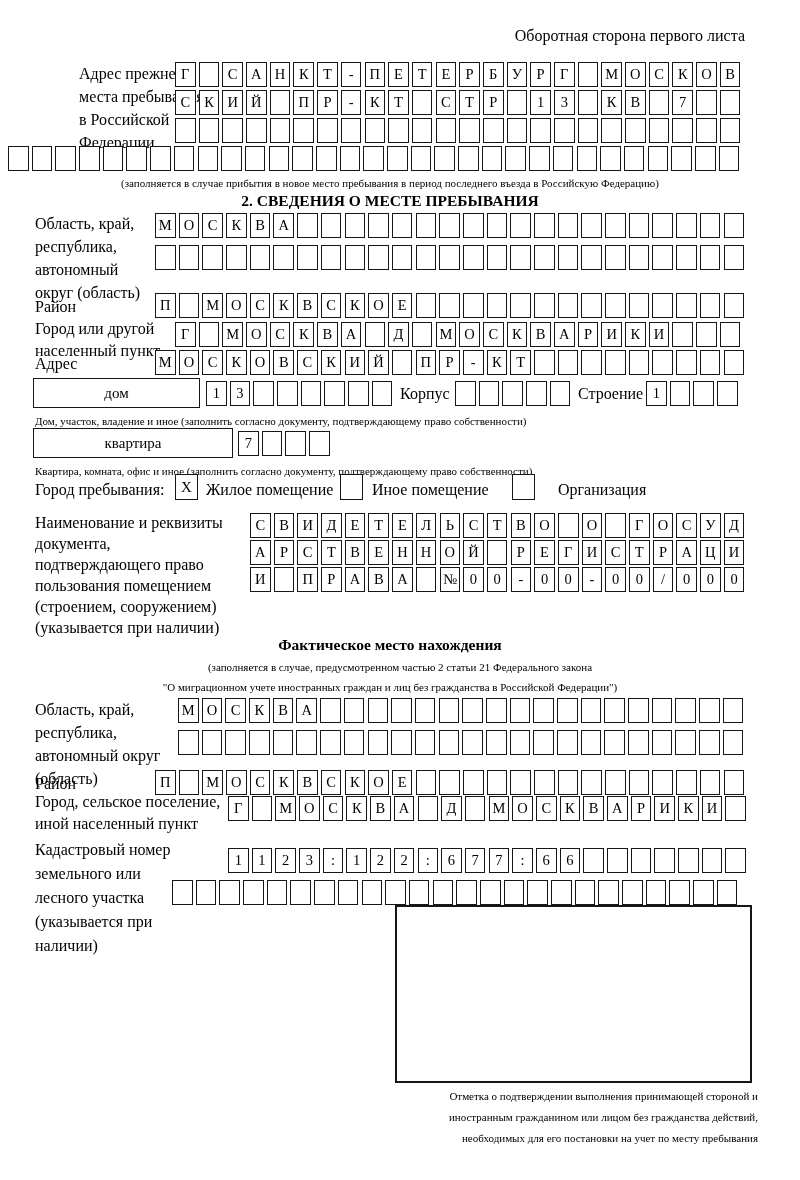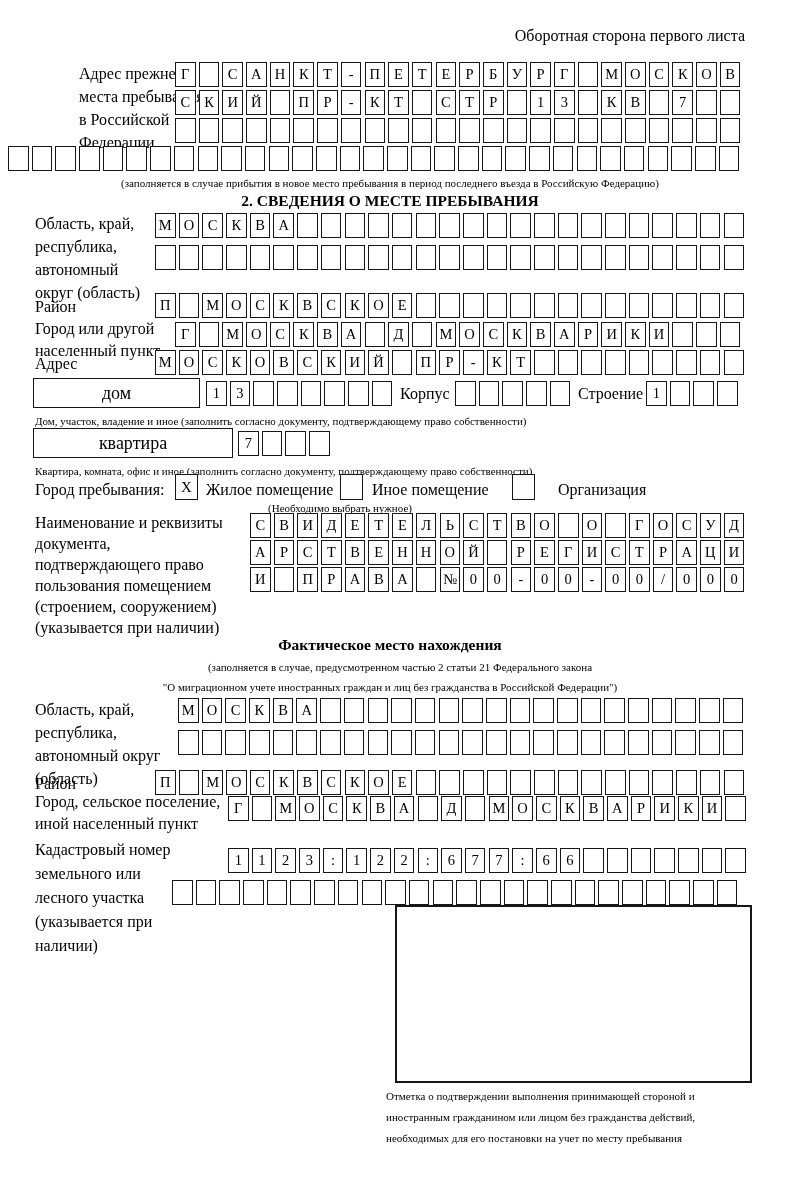--- a/index.html
+++ b/index.html
@@ -8,21 +8,21 @@
   .abs{position:absolute;}
   .label{font-size:16px;line-height:23px;}
   .caption{font-size:11px;line-height:19px;}
   .title{font-size:15.5px;font-weight:bold;text-align:center;}
   .center{left:0;width:780px;text-align:center;}
   .cellrow{display:flex;}
   .cell{flex:0 0 auto;width:20.6px;height:24.5px;margin-right:3.1px;border:1.7px solid #161616;
         box-sizing:border-box;display:flex;align-items:center;justify-content:center;
         font-size:14.5px;background:#fff;}
   .bigbox{border:1.9px solid #161616;box-sizing:border-box;display:flex;align-items:center;
-          justify-content:center;font-size:18px;background:#fff;}
+          justify-content:center;font-size:15px;background:#fff;}
   .chk{width:23px;height:26px;border:1.8px solid #161616;box-sizing:border-box;display:flex;
        align-items:center;justify-content:center;font-size:15px;background:#fff;}
   .stamp{border:2px solid #161616;box-sizing:border-box;background:#fff;}
 </style>
 </head>
 <body>
 
 <div class="page">
 
   <div class="abs label" style="top:24px;right:55px;">Оборотная сторона первого листа</div>
@@ -326,21 +326,20 @@
     </div>
   <div class="abs caption" style="top:462px;left:35px;">Квартира, комната, офис и иное (заполнить согласно документу, подтверждающему право собственности)</div>
 
   <div class="abs label" style="top:478px;left:35px;">Город пребывания:</div>
   <div class="abs chk" style="top:474px;left:175px;">X</div>
   <div class="abs label" style="top:478px;left:206px;">Жилое помещение</div>
   <div class="abs chk" style="top:474px;left:340px;"></div>
   <div class="abs label" style="top:478px;left:372px;">Иное помещение</div>
   <div class="abs chk" style="top:474px;left:512px;"></div>
   <div class="abs label" style="top:478px;left:558px;">Организация</div>
-  <div class="abs caption" style="top:499px;left:170px;width:340px;text-align:center;">(Необходимо выбрать нужное)</div>
 
   <div class="abs label" style="top:512px;left:35px;width:200px;line-height:21px;">Наименование и реквизиты документа, подтверждающего право пользования помещением (строением, сооружением) (указывается при наличии)</div>
   <div class="abs cellrow" style="top:513px;left:250px;">
       <div class="cell">С</div>
       <div class="cell">В</div>
       <div class="cell">И</div>
       <div class="cell">Д</div>
       <div class="cell">Е</div>
       <div class="cell">Т</div>
       <div class="cell">Е</div>
@@ -565,15 +564,15 @@
       <div class="cell"></div>
       <div class="cell"></div>
       <div class="cell"></div>
       <div class="cell"></div>
       <div class="cell"></div>
       <div class="cell"></div>
       <div class="cell"></div>
     </div>
 
   <div class="abs stamp" style="top:905px;left:395px;width:357px;height:178px;"></div>
-  <div class="abs caption" style="top:1086px;left:386px;width:372px;text-align:left;line-height:21px;">Отметка о подтверждении выполнения принимающей стороной и иностранным гражданином или лицом без гражданства действий, необходимых для его постановки на учет по месту пребывания</div>
+  <div class="abs caption" style="top:1086px;left:386px;width:372px;text-align:right;line-height:21px;">Отметка о подтверждении выполнения принимающей стороной и иностранным гражданином или лицом без гражданства действий, необходимых для его постановки на учет по месту пребывания</div>
 
 </div>
 
 </body></html>

